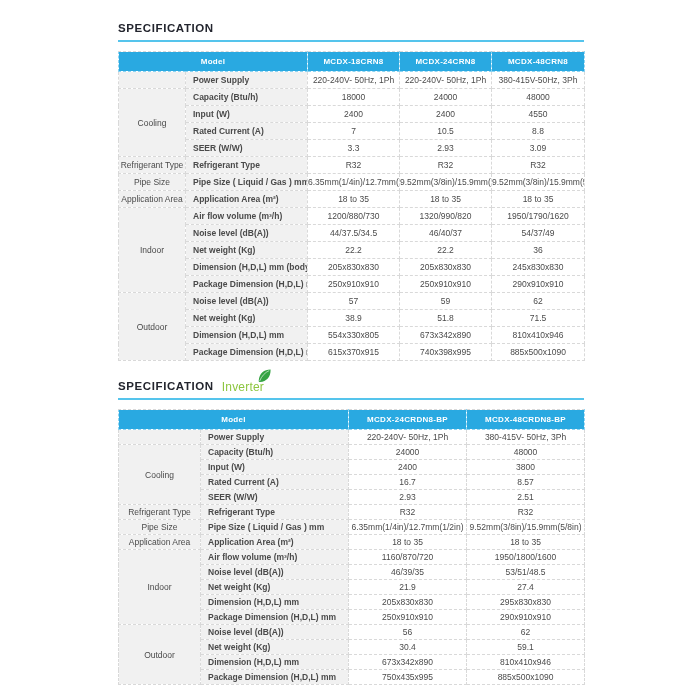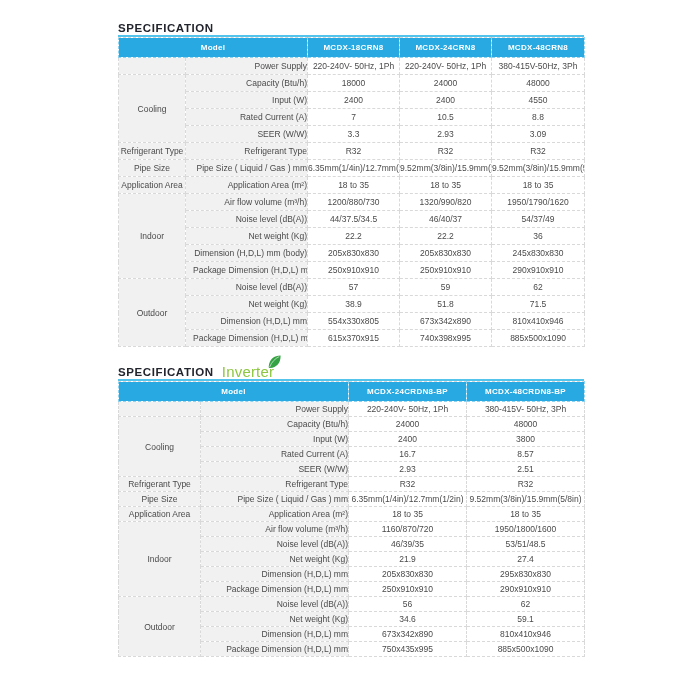--- a/index.html
+++ b/index.html
@@ -1,33 +1,33 @@
 <!DOCTYPE html>
 <html><head>
 <meta charset="utf-8">
 <style>
   html,body{margin:0;padding:0;background:#ffffff;}
   body{width:700px;height:700px;font-family:"Liberation Sans",sans-serif;-webkit-font-smoothing:antialiased;}
   .page{position:relative;width:700px;height:700px;background:#fff;overflow:hidden;}
   .content{position:absolute;left:118px;top:20px;width:466px;}
 
-  .heading{border-bottom:2px solid #55c4ec;line-height:14px;white-space:nowrap;}
+  .heading{border-bottom:2px solid #55c4ec;padding-bottom:5px;line-height:14px;white-space:nowrap;}
   .heading .main{font-size:11.5px;font-weight:bold;color:#23252e;letter-spacing:.6px;}
-  .heading .accent{font-size:15px;color:#8dc63f;margin-left:8px;letter-spacing:.2px;position:relative;top:1px;}
+  .heading .accent{font-size:12px;color:#8dc63f;margin-left:8px;letter-spacing:.2px;position:relative;top:1px;}
   .leaf{position:relative;top:-6px;margin-left:-8px;}
 
-  table.spec{width:466px;border-collapse:collapse;table-layout:fixed;}
+  table.spec{width:466px;border-collapse:collapse;table-layout:fixed;margin-top:9px;}
   .spec th,.spec td{border:1px dashed #d9d9d9;color:#4a4a4a;font-size:8.5px;font-weight:normal;
     white-space:nowrap;overflow:hidden;padding:0;text-align:center;vertical-align:middle;}
   .spec th{background:#29a9e1;color:#ffffff;font-size:8px;font-weight:bold;height:19px;
     border:1px dashed #8ed4f2;border-top-color:#d9d9d9;letter-spacing:.3px;}
   .t1 td{height:16px;}
   .t2 td{height:14px;}
   td.cat,td.lbl{background:#f1f1f1;}
-  td.lbl{text-align:right;padding-left:7px;}
+  td.lbl{text-align:left;padding-left:7px;font-weight:bold;}
   .sm{font-size:6.5px;}
   .sm2{font-size:7px;}
   .sm3{font-size:7.5px;}
   .sec2{margin-top:13px;}
 </style>
 </head>
 <body>
 
 <div class="page">
   <div class="content">
@@ -256,21 +256,21 @@
           <td>290x910x910</td>
         </tr>
         <tr>
           <td class="cat" rowspan="4">Outdoor</td>
           <td class="lbl">Noise level (dB(A))</td>
           <td>56</td>
           <td>62</td>
         </tr>
         <tr>
           <td class="lbl">Net weight (Kg)</td>
-          <td>34.6</td>
+          <td>30.4</td>
           <td>59.1</td>
         </tr>
         <tr>
           <td class="lbl">Dimension (H,D,L) mm</td>
           <td>673x342x890</td>
           <td>810x410x946</td>
         </tr>
         <tr>
           <td class="lbl">Package Dimension (H,D,L) mm</td>
           <td>750x435x995</td>

